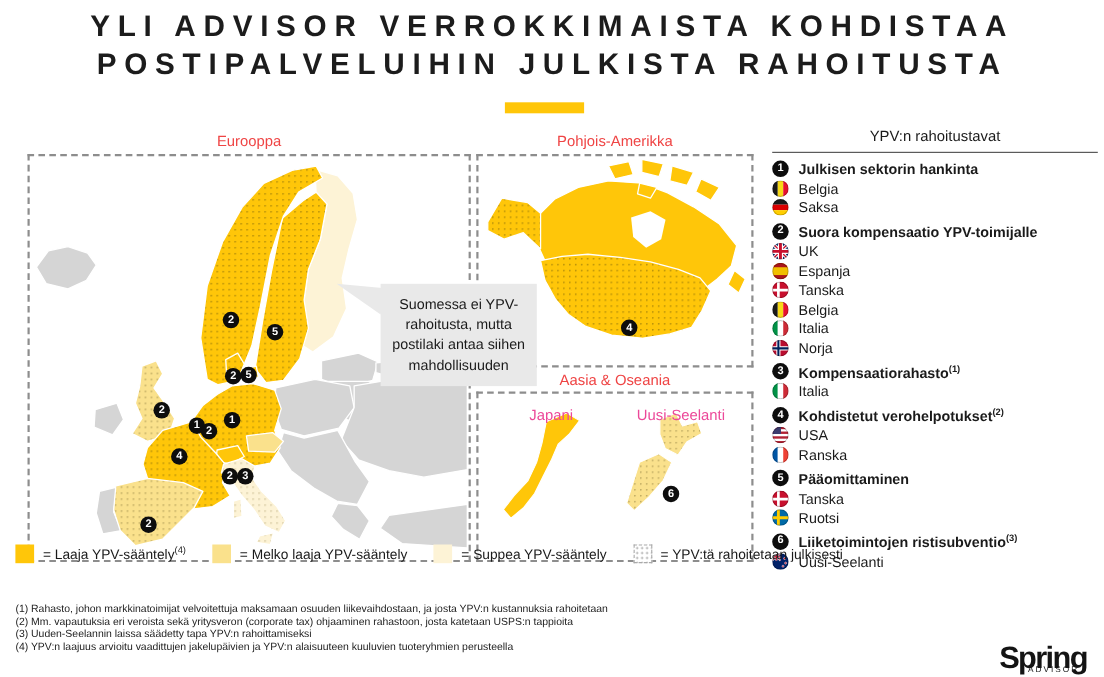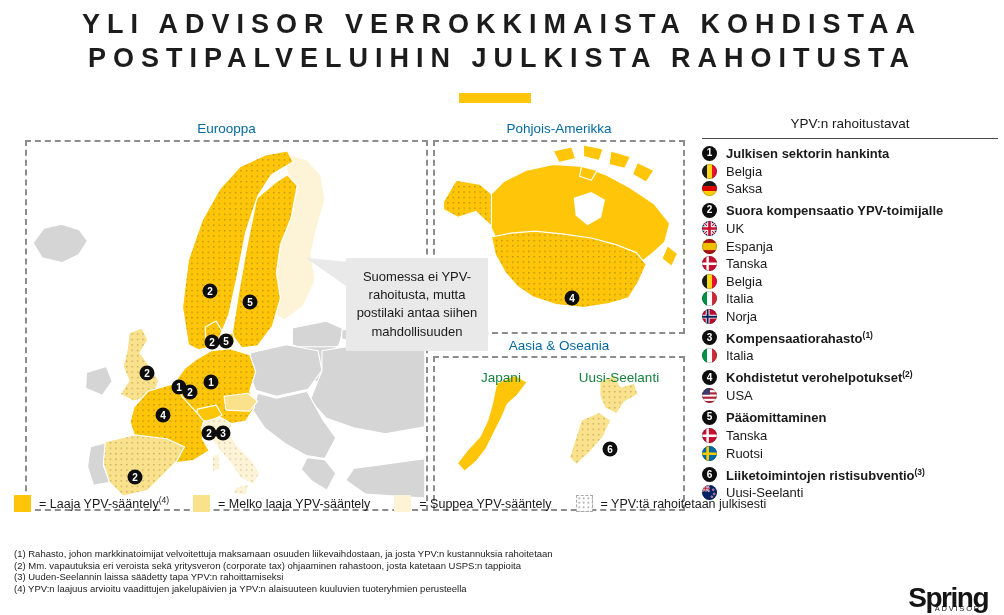--- a/index.html
+++ b/index.html
@@ -3,28 +3,28 @@
 <meta charset="utf-8">
 <style>
   html,body{margin:0;padding:0;background:#fff;}
   .slide{position:relative;width:1004px;height:615px;background:#fff;overflow:hidden;
          font-family:"Liberation Sans",sans-serif;color:#1a1a1a;}
 
   .title{position:absolute;top:8px;left:0;width:100%;text-align:center;
          font-weight:700;font-size:27px;letter-spacing:7px;line-height:1.25;color:#1c1c1c;}
   .accent-bar{position:absolute;left:459px;top:93px;width:72px;height:10px;background:#FFC609;}
 
-  .panel-title{position:absolute;font-size:13.5px;text-align:center;color:#0369a1;}
+  .panel-title{position:absolute;font-size:13.5px;text-align:center;color:#ef4444;}
   .map-box{position:absolute;border:2px dashed #8d8d8d;box-sizing:border-box;background:#fff;}
   .map-box svg{display:block;width:100%;height:100%;}
   .marker{position:absolute;width:15px;height:15px;border-radius:50%;background:#0d0d0d;color:#fff;
           font-size:10px;font-weight:700;display:flex;align-items:center;justify-content:center;
           transform:translate(-50%,-50%);line-height:1;z-index:4;}
 
-  .inner-label{position:absolute;font-size:13.5px;text-align:center;color:#15803d;}
+  .inner-label{position:absolute;font-size:13.5px;text-align:center;color:#ec4899;}
 
   .callout{position:absolute;left:346px;top:258px;width:142px;background:#E9E9E9;
            padding:10px 8px;font-size:13px;line-height:1.4;text-align:center;z-index:6;box-sizing:border-box;}
   .callout-pointer{position:absolute;left:306px;top:256px;z-index:5;}
 
   .funding{position:absolute;left:702px;top:116px;width:296px;}
   .funding-title{text-align:center;font-size:13.5px;padding-bottom:7px;border-bottom:1.5px solid #4a4a4a;}
   .category{margin-top:6px;display:flex;align-items:center;gap:9px;min-height:16px;}
   .badge{width:15px;height:15px;border-radius:50%;background:#0d0d0d;color:#fff;font-size:10px;
          font-weight:700;display:flex;align-items:center;justify-content:center;flex:0 0 15px;line-height:1;}
@@ -401,20 +401,38 @@
                 <rect y="9.2" width="16" height="2.3" fill="#B22234"></rect>
                 <rect y="13.8" width="16" height="2.3" fill="#B22234"></rect>
                 <rect width="8.5" height="7" fill="#3C3B6E"></rect>
               </g>
               <circle cx="8" cy="8" r="7.5" fill="none" stroke="rgba(0,0,0,0.25)" stroke-width="0.9"></circle>
             </svg>
           </span>
     <span class="country-name">USA</span>
   </div>
 
+  <div class="country">
+    <span class="flag-wrap">
+            <svg class="flag" viewBox="0 0 16 16">
+              <defs>
+                <clipPath id="fc11">
+                  <circle cx="8" cy="8" r="8"></circle>
+                </clipPath>
+              </defs>
+              <g clip-path="url(#fc11)">
+                <rect width="5.4" height="16" fill="#0055A4"></rect>
+                <rect x="5.4" width="5.3" height="16" fill="#ffffff"></rect>
+                <rect x="10.7" width="5.3" height="16" fill="#EF4135"></rect>
+              </g>
+              <circle cx="8" cy="8" r="7.5" fill="none" stroke="rgba(0,0,0,0.25)" stroke-width="0.9"></circle>
+            </svg>
+          </span>
+    <span class="country-name">Ranska</span>
+  </div>
 
   <div class="category">
     <span class="badge">5</span>
     <span class="category-label"><span class="cat-text">Pääomittaminen</span><sup class="cat-sup"></sup></span>
   </div>
 
   <div class="country">
     <span class="flag-wrap">
             <svg class="flag" viewBox="0 0 16 16">
               <defs>

